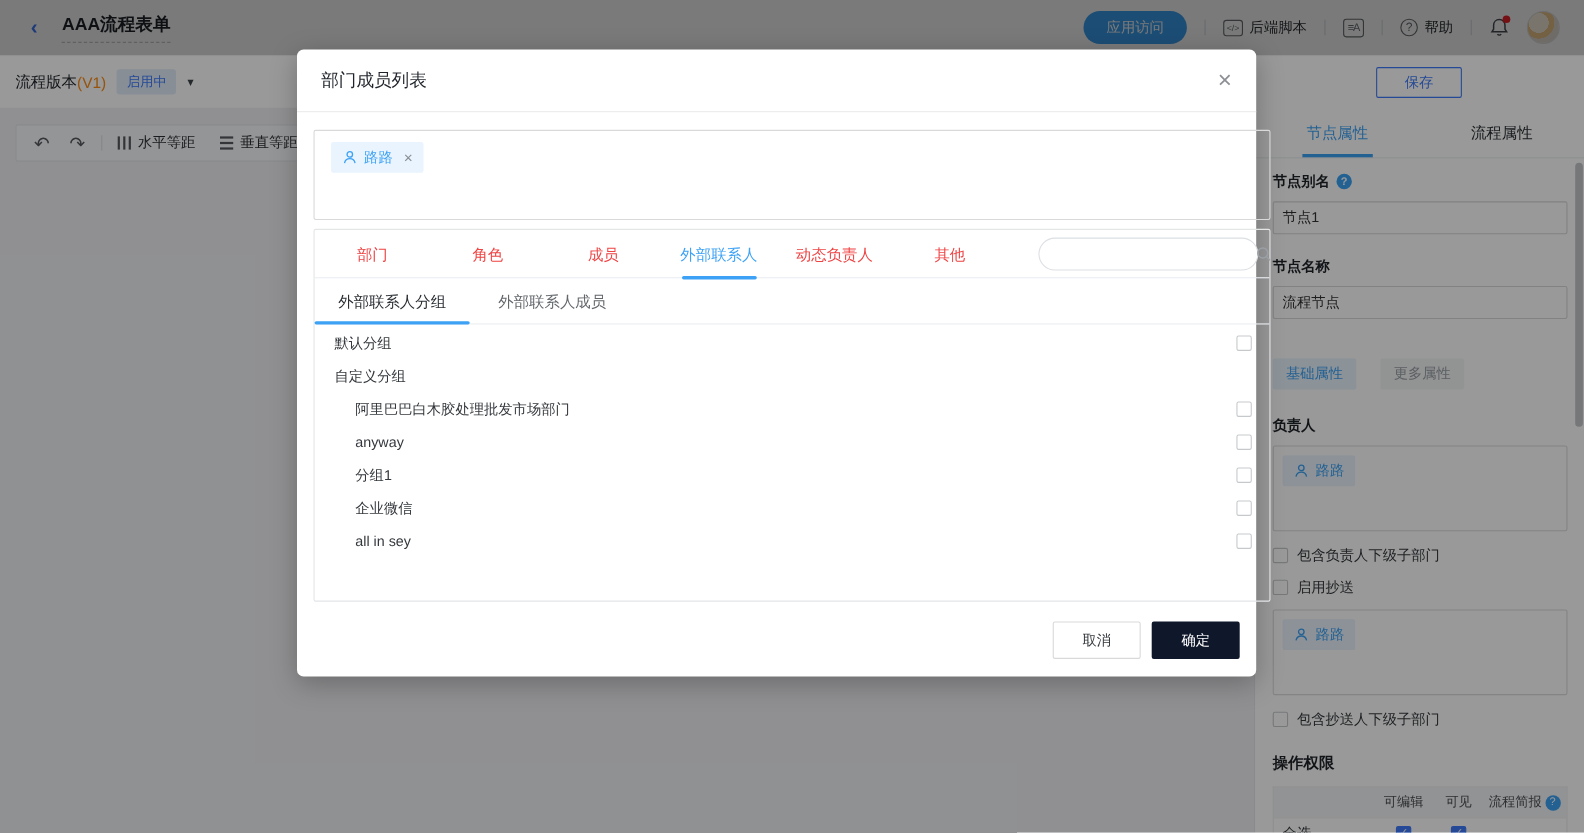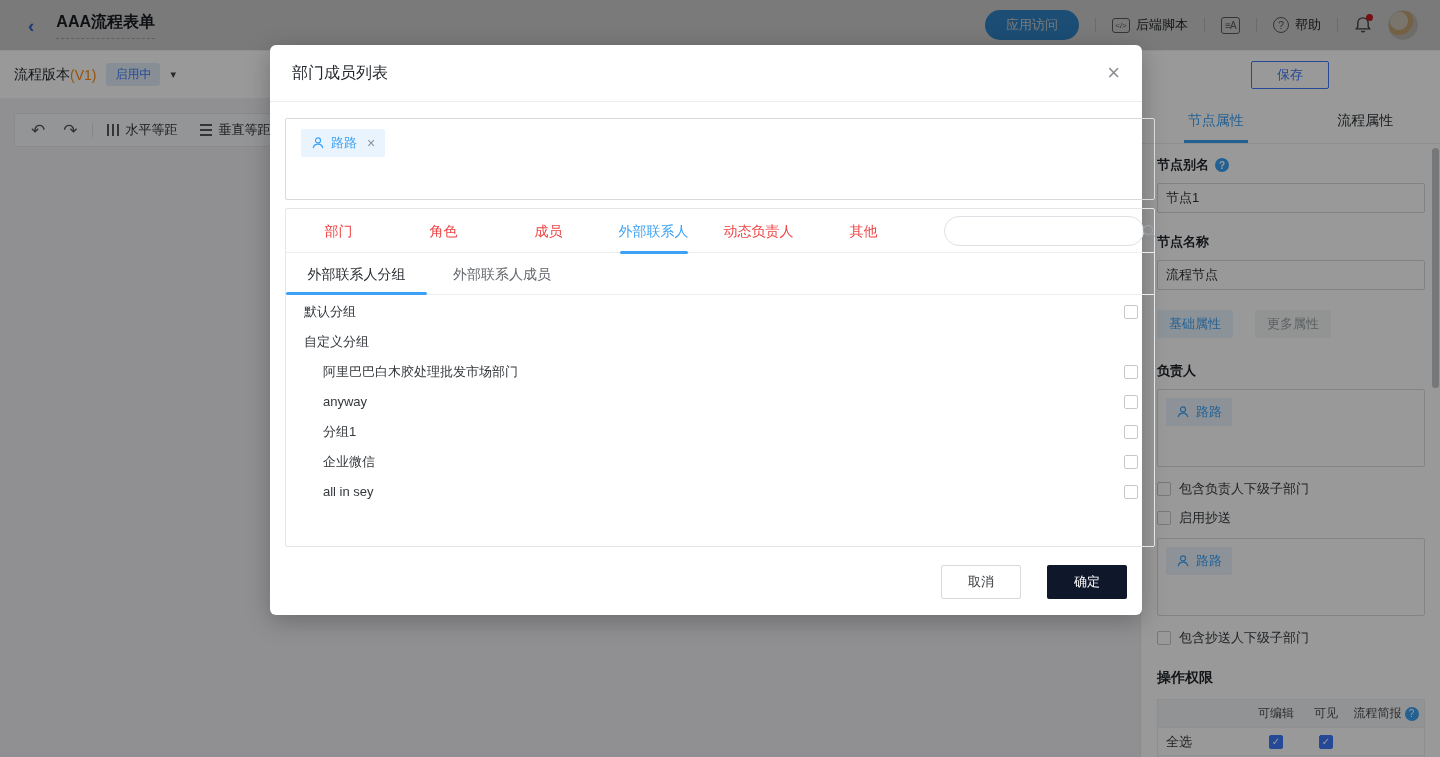--- a/index.html
+++ b/index.html
@@ -63,21 +63,21 @@
   .ptab.active::after { content:""; position:absolute; bottom:0; left:50%; transform:translateX(-50%);
     width:64px; height:3px; background:#3DA2F5; }
   .pbody { padding:12px 16px 0 16px; }
   .plabel { font-size:13px; color:#1f2329; font-weight:600; display:flex; align-items:center; gap:6px; }
   .bluehelp { width:14px; height:14px; border-radius:50%; background:#3DA2F5; color:#fff; font-size:10px;
     display:inline-flex; align-items:center; justify-content:center; cursor:pointer; }
   .pinput { margin-top:9px; width:268px; height:30px; border:1px solid #d9d9d9; border-radius:2px;
     font-size:13px; color:#333; padding:0 8px; background:#fff;
     font-family:"Liberation Sans","DejaVu Sans",sans-serif; }
   .mt22 { margin-top:20px; } .mt26 { margin-top:24px; }
-  .seg-row { margin-top:20px; display:flex; gap:22px; }
+  .seg-row { margin-top:36px; display:flex; gap:22px; }
   .seg { height:28px; padding:0 12px; font-size:13px; border:none; border-radius:2px; cursor:pointer; }
   .seg.basic { background:#E8F4FE; color:#3DA2F5; }
   .seg.more { background:#F4F5F6; color:#9aa0a6; }
   .chipbox { margin-top:9px; width:268px; height:78px; border:1px solid #dcdcdc; border-radius:2px;
     padding:8px; cursor:text; }
   .chip { display:inline-flex; align-items:center; gap:6px; background:#E9F4FE; border-radius:2px;
     padding:5px 10px; font-size:13px; color:#3DA2F5; cursor:default; }
   .checkrow { margin-top:13px; display:flex; align-items:center; gap:8px; font-size:13px; color:#34383c; }
   .cbx { width:14px; height:14px; border:1px solid #c6c9cc; border-radius:2px; background:#fff;
     cursor:pointer; flex:none; }
@@ -131,21 +131,21 @@
   .msubtab { width:141px; text-align:center; line-height:42px; font-size:14px; color:#63676b;
     cursor:pointer; position:relative; }
   .msubtab.active { color:#2b2f33; }
   .msubtab.active::after { content:""; position:absolute; left:0; bottom:-1px; width:100%; height:3px;
     background:#3DA2F5; border-radius:2px; }
   .mlist { padding-top:2px; }
   .mrow { position:relative; height:30px; line-height:30px; font-size:13px; color:#34383c;
     padding-left:18px; cursor:default; }
   .mrow.indent { padding-left:37px; }
   .mrow .cbx { position:absolute; right:16px; top:8px; }
-  .mfoot { position:absolute; right:15px; bottom:16px; display:flex; gap:26px;align-items:flex-end; }
+  .mfoot { position:absolute; right:15px; bottom:16px; display:flex; gap:10px;align-items:flex-end; }
   .btn-cancel { width:80px; height:34px; background:#fff; border:1px solid #d9d9d9; border-radius:2px;
     font-size:13px; color:#34383c; cursor:pointer; }
   .btn-ok { width:80px; height:34px; background:#0f172a; border:none; border-radius:2px;
     font-size:13px; color:#fff; cursor:pointer; }
 </style>
 </head>
 <body>
 
 <div class="stage">
 

